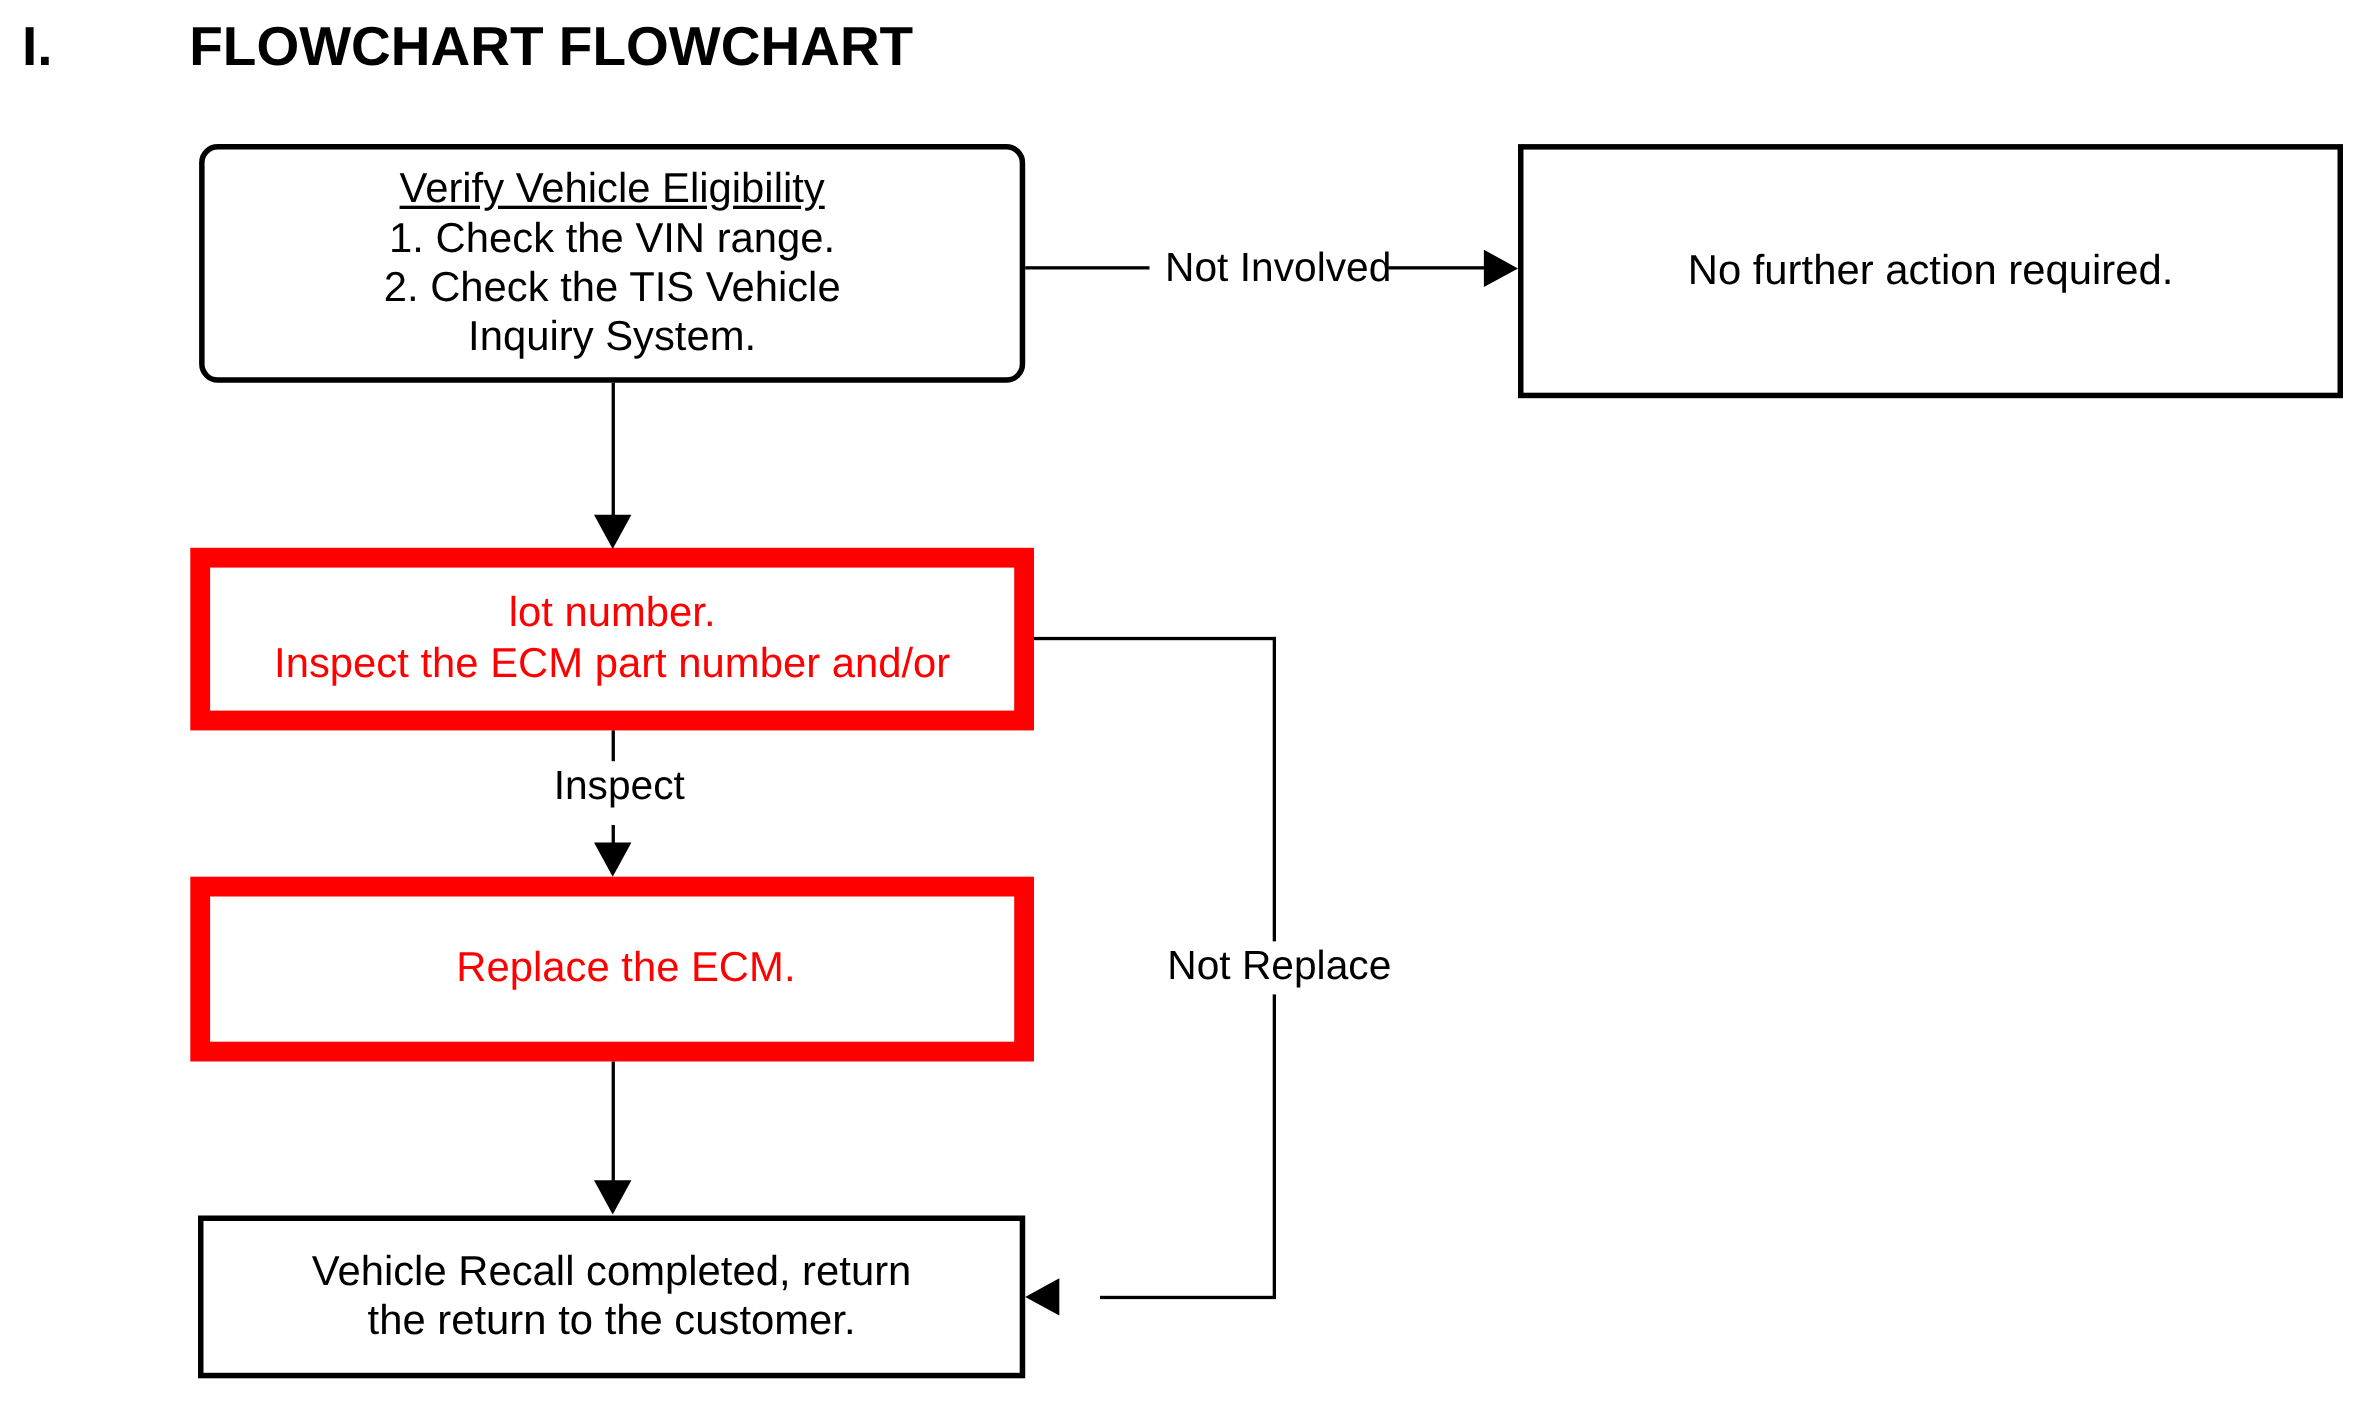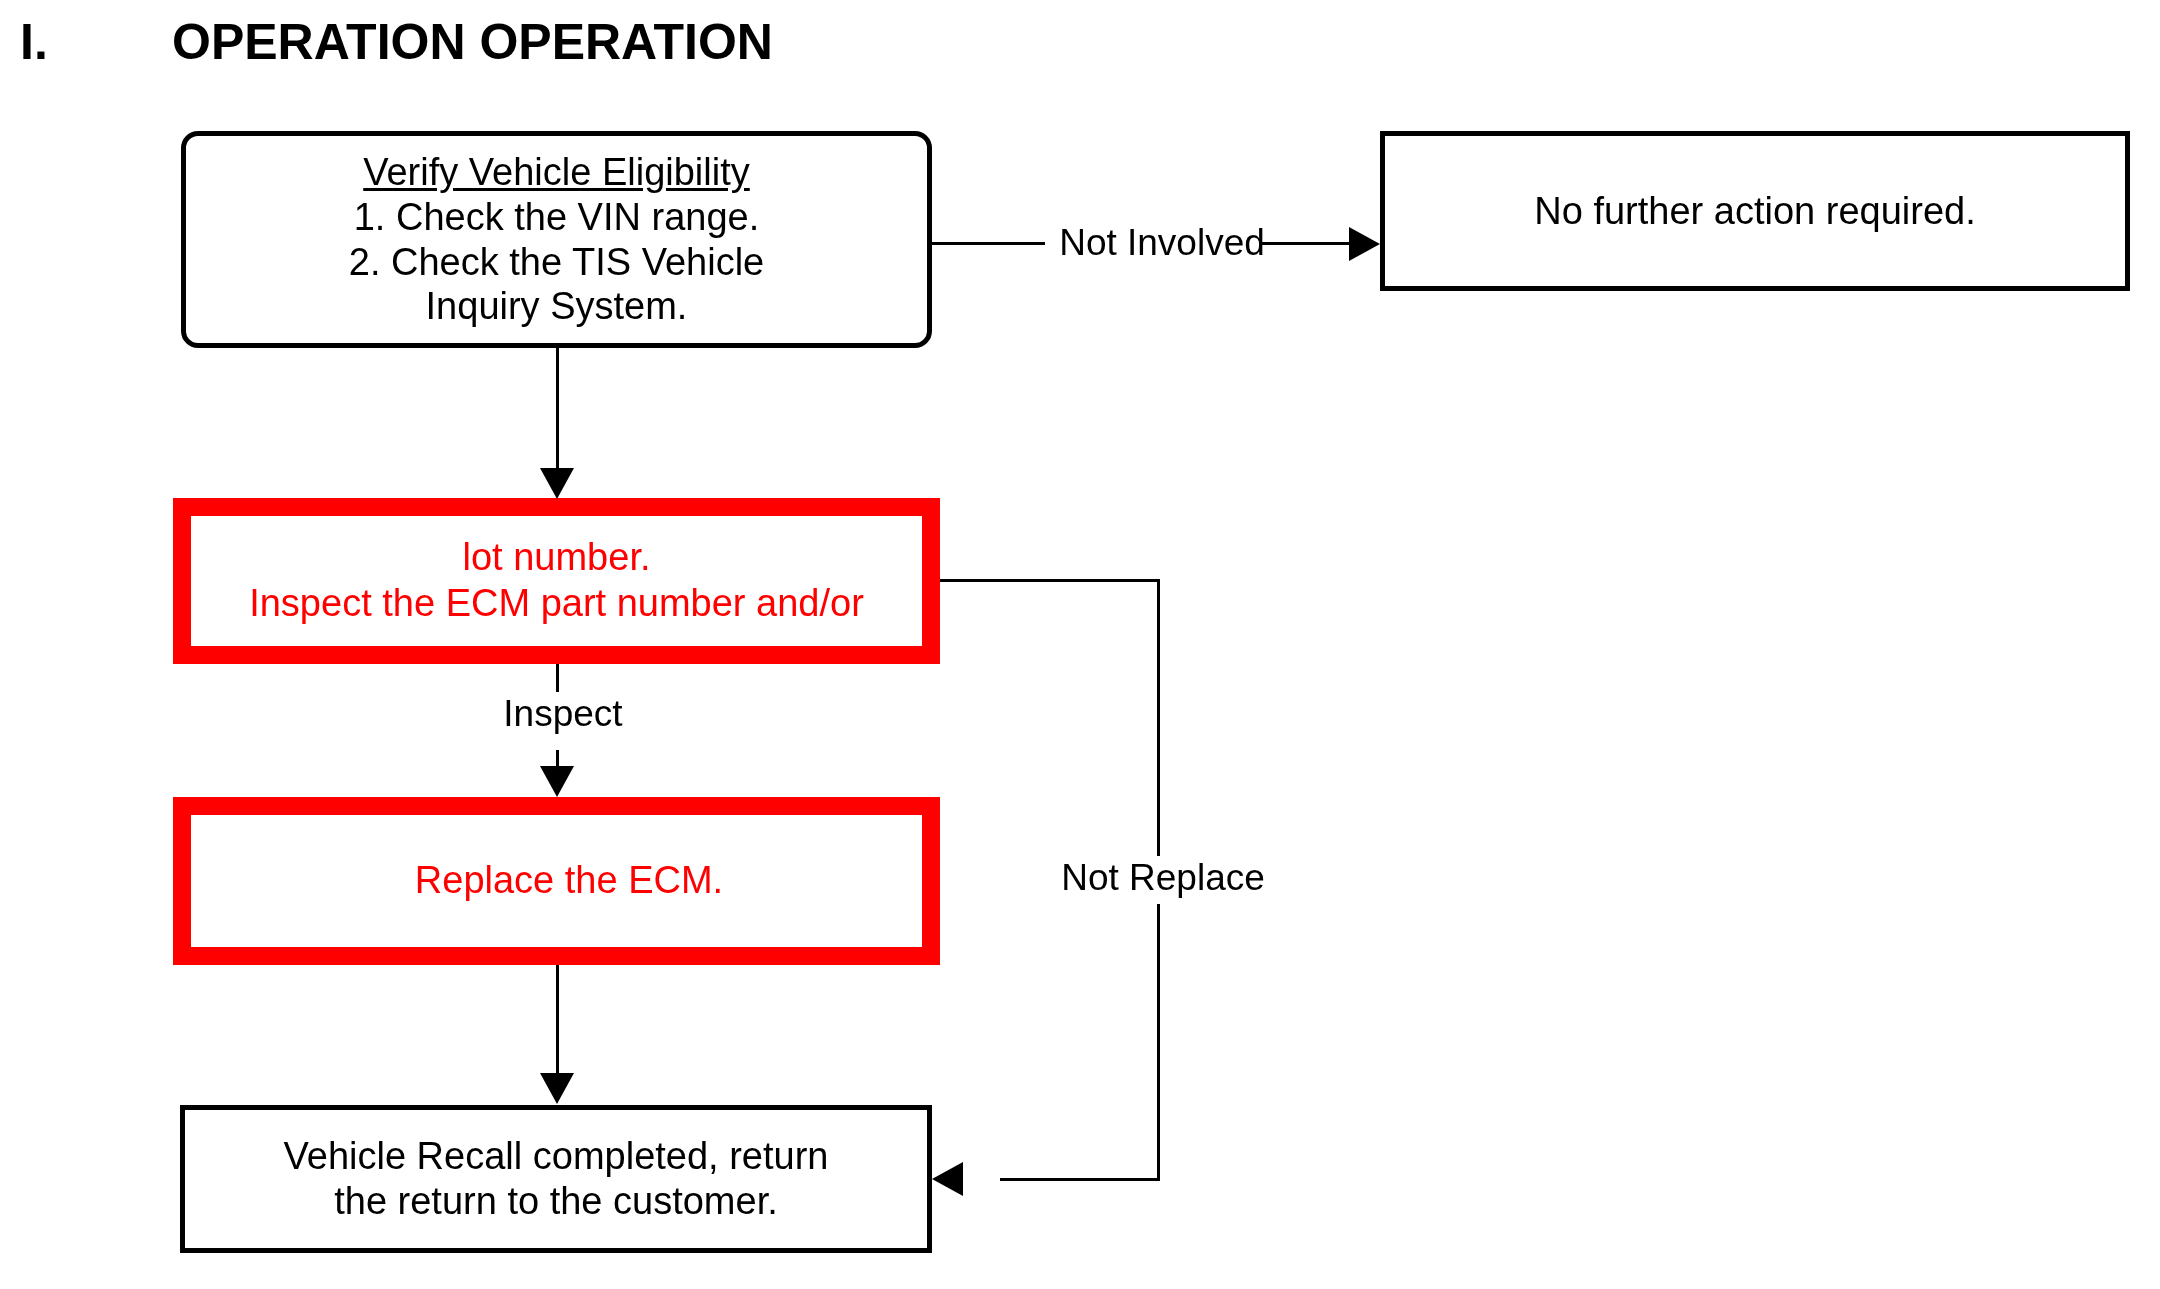--- a/index.html
+++ b/index.html
@@ -73,21 +73,21 @@
     font-size: 38px;
     line-height: 1.2;
   }
   .heading-underline {
     text-decoration: underline;
     text-underline-offset: 3px;
   }
 
   
   #box-verify      { left: 181px;  top: 131px;  width: 751px;  height: 217px; border-radius: 17px; }
-  #box-noaction    { left: 1380px; top: 131px;  width: 750px;  height: 160px; align-items: center; }
+  #box-noaction    { left: 1380px; top: 131px;  width: 750px;  height: 231px; align-items: center; }
   #box-inspect     { left: 173px;  top: 498px;  width: 767px;  height: 166px; }
   #box-replace     { left: 173px;  top: 797px;  width: 767px;  height: 168px; padding-left: 25px; }
   #box-complete    { left: 180px;  top: 1105px; width: 752px;  height: 148px; }
 
   
   .line-h, .line-v {
     position: absolute;
     background: #000000;
   }
   .line-h { height: 3px; }
@@ -149,21 +149,21 @@
   #edge-notaffected-arrow { left: 932px;  top: 1162px; }
   #label-notaffected      { left: 1032px; top: 856px;  width: 250px; }
 </style>
 </head>
 <body>
 
 <div id="page">
 
   <div class="title-row">
     <span class="title-numeral">I.</span>
-    <span class="title-text">OPERATION OPERATION</span>
+    <span class="title-text">FLOWCHART FLOWCHART</span>
   </div>
 
   <div class="node node-black" id="box-verify">
     <div class="node-inner">
       <div class="heading-underline">Verify Vehicle Eligibility</div>
       <div>1. Check the VIN range.</div>
       <div>2. Check the TIS Vehicle</div>
       <div>Inquiry System.</div>
     </div>
   </div>

